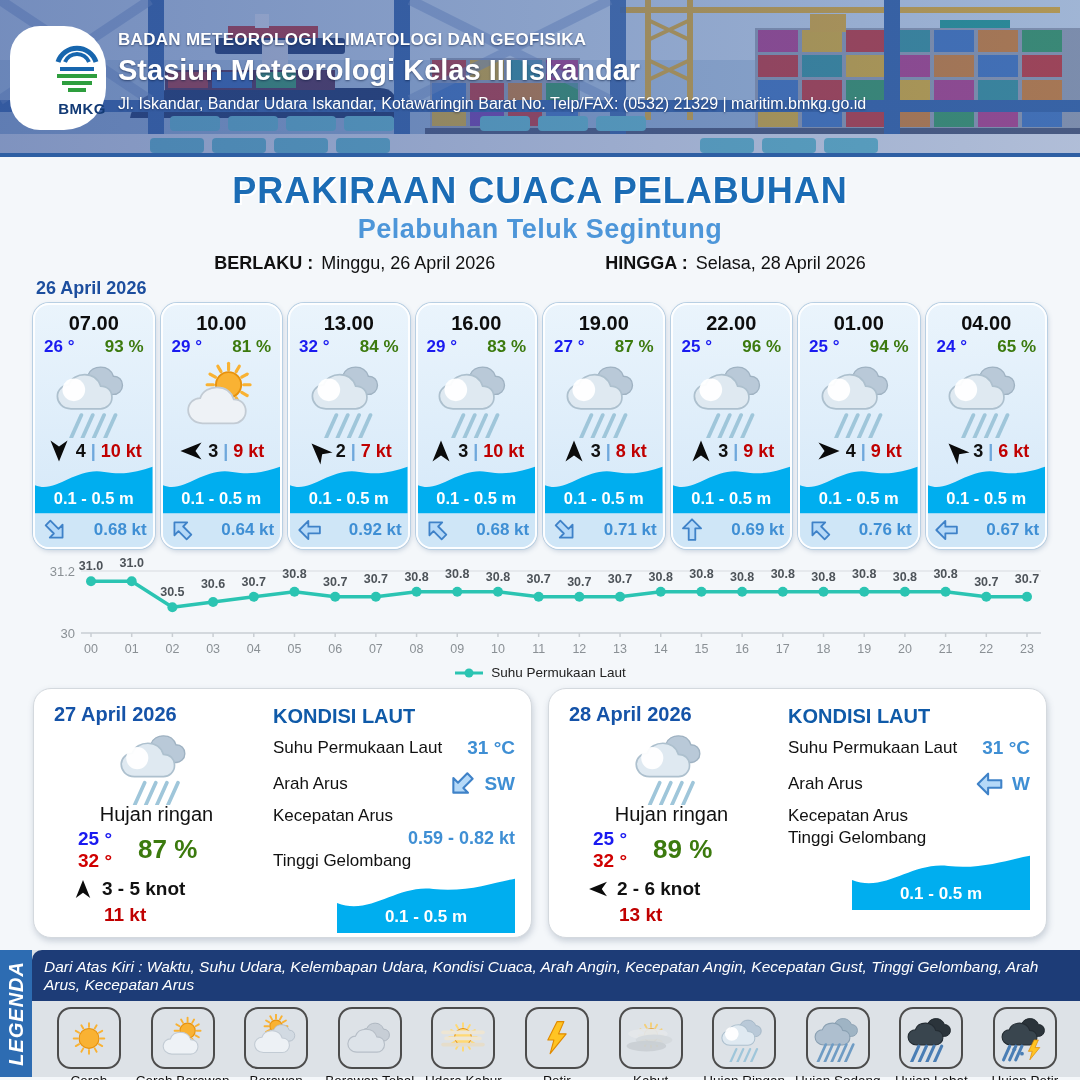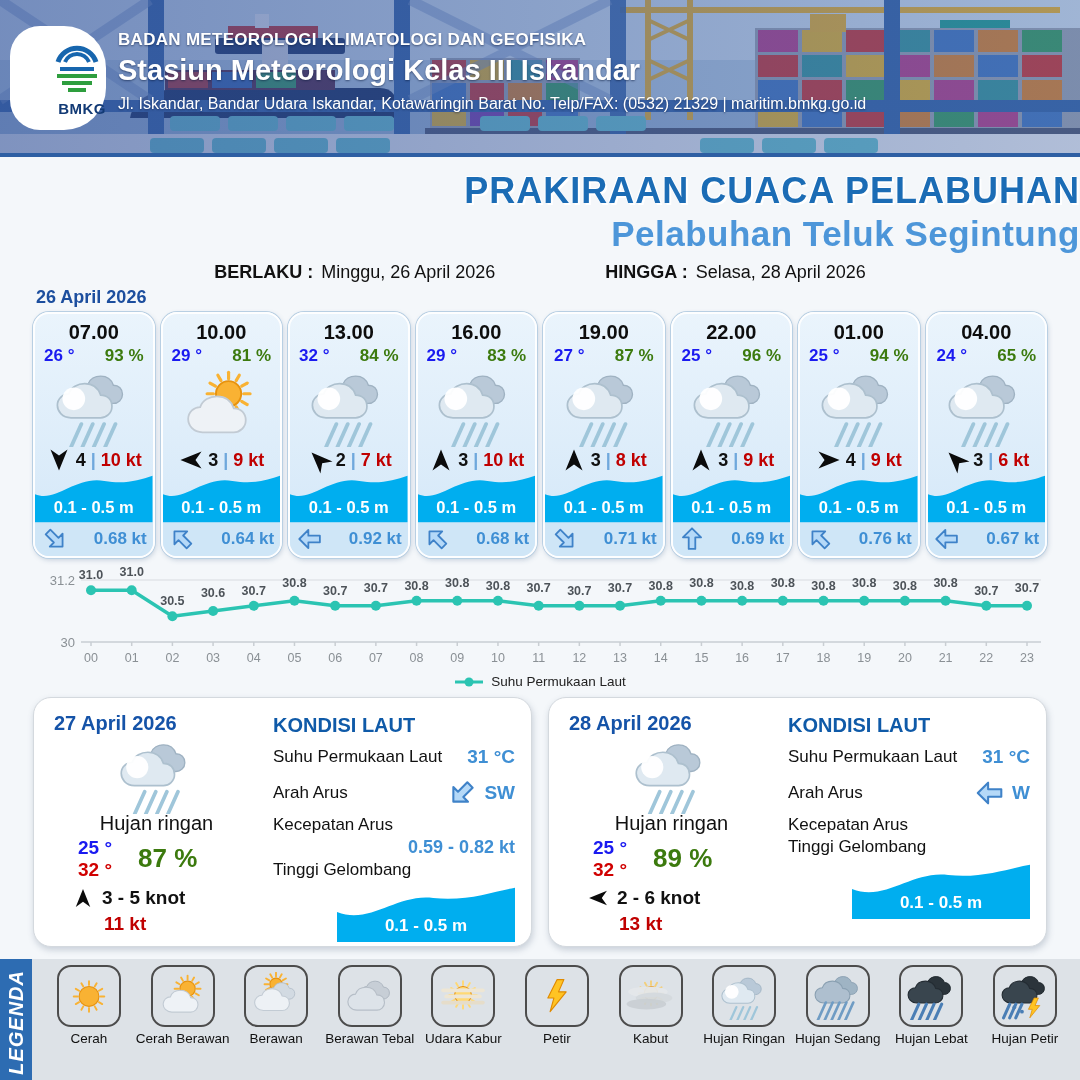--- a/index.html
+++ b/index.html
@@ -11,23 +11,23 @@
   .header .illus { position:absolute; inset:0; }
   .header .overlay { position:absolute; inset:0; background:linear-gradient(90deg, rgba(45,75,150,.55), rgba(45,75,150,.28)); }
   .logo-blob { position:absolute; left:10px; top:26px; width:96px; height:104px; background:#fff; border-radius:30px 42px 42px 30px; display:flex; flex-direction:column; align-items:flex-end; justify-content:center; z-index:3; }
   .logo-blob .bmkg-text { font-weight:bold; font-size:15px; color:#123a75; letter-spacing:.5px; margin-top:2px; }
   .header-text { position:absolute; left:118px; top:30px; z-index:3; color:#fff; text-shadow:0 1px 2px rgba(10,25,60,.55); }
   .header-text .org { font-size:17px; font-weight:bold; letter-spacing:.3px; }
   .header-text .station { font-size:29px; font-weight:bold; margin-top:4px; }
   .header-text .address { font-size:16px; margin-top:8px; font-weight:400; }
 
   
-  .title-block { text-align:right; padding-top:13px; }
+  .title-block { text-align:center; padding-top:13px; }
   .main-title { font-size:36px; font-weight:bold; color:#1b6cb5; letter-spacing:1px; text-shadow:2px 2px 0 #fff, -1px -1px 0 #fff; }
-  .sub-title { font-size:35px; font-weight:bold; color:#4d96d9; margin-top:2px; letter-spacing:.5px; }
+  .sub-title { font-size:27px; font-weight:bold; color:#4d96d9; margin-top:2px; letter-spacing:.5px; }
   .validity { display:flex; justify-content:center; gap:110px; margin-top:8px; font-size:18px; color:#111; }
   .validity b { font-weight:bold; margin-right:8px; }
   .date-label { margin:4px 0 0 36px; font-size:18px; font-weight:bold; color:#1c4e9e; }
 
   
   .cards-row { display:flex; gap:6px; margin:4px 33px 0 33px; height:246px; }
   .hcard { flex:1; background:linear-gradient(#eaf4fc, #d3e7f8); border:2px solid #fdfeff; box-shadow:0 0 0 1px #b8cfe3, 1px 2px 5px rgba(60,90,130,.25); border-radius:16px; overflow:hidden; display:flex; flex-direction:column; position:relative; }
   .hcard .time { text-align:center; font-size:20px; font-weight:bold; color:#0d0d0d; margin-top:7px; }
   .hcard .th-row { display:flex; justify-content:space-between; padding:2px 9px 0 9px; }
   .hcard .temp { color:#1a1af0; font-weight:bold; font-size:17px; }
@@ -846,20 +846,21 @@
       </div>
     </div>
   </div>
   </div>
 
 <div class="legend-strip">
   <div class="legend-band">
       <span>LEGENDA</span>
     </div>
   <div class="legend-main">
+    <div class="legend-head">Dari Atas Kiri : Waktu, Suhu Udara, Kelembapan Udara, Kondisi Cuaca, Arah Angin, Kecepatan Angin, Kecepatan Gust, Tinggi Gelombang, Arah Arus, Kecepatan Arus</div>
     <div class="legend-items">
         <div class="legend-item">
     <div class="legend-box">
             <svg viewBox="0 0 68 64" width="52" height="48.879999999999995">
               <line x1="49" y1="32" x2="54" y2="32" stroke="#f9b233" stroke-width="2.5" stroke-linecap="round"></line>
               <line x1="46.99038105676658" y1="39.5" x2="51.32050807568878" y2="42" stroke="#f9b233" stroke-width="2.5" stroke-linecap="round"></line>
               <line x1="41.5" y1="44.99038105676658" x2="44" y2="49.32050807568877" stroke="#f9b233" stroke-width="2.5" stroke-linecap="round"></line>
               <line x1="34" y1="47" x2="34" y2="52" stroke="#f9b233" stroke-width="2.5" stroke-linecap="round"></line>
               <line x1="26.500000000000004" y1="44.99038105676658" x2="24.000000000000004" y2="49.32050807568878" stroke="#f9b233" stroke-width="2.5" stroke-linecap="round"></line>
               <line x1="21.00961894323342" y1="39.5" x2="16.679491924311225" y2="42" stroke="#f9b233" stroke-width="2.5" stroke-linecap="round"></line>

